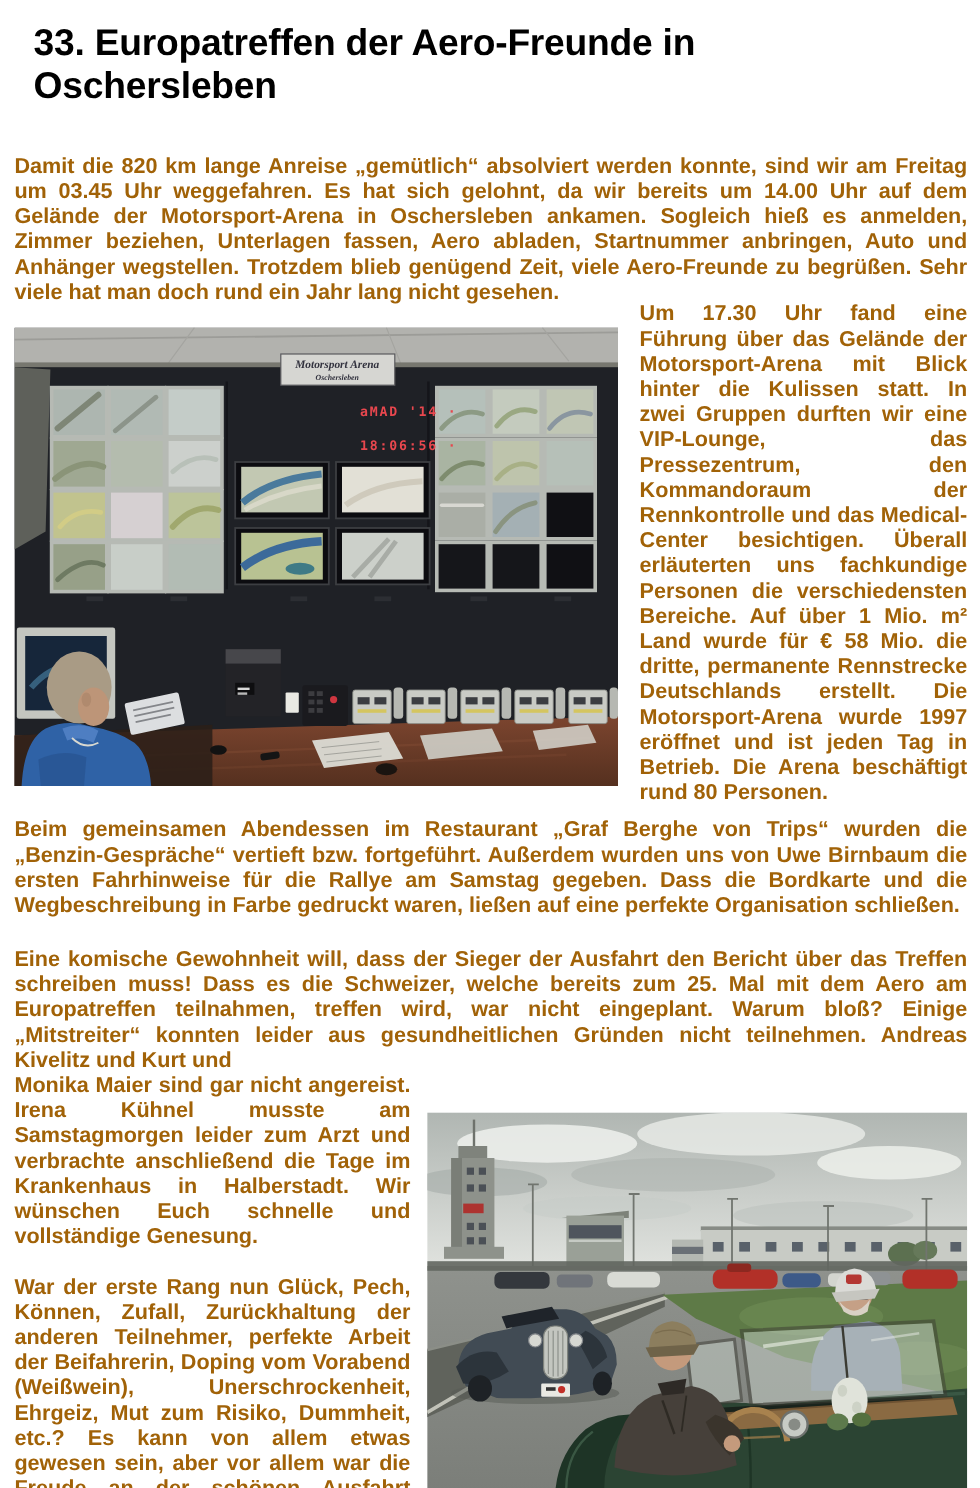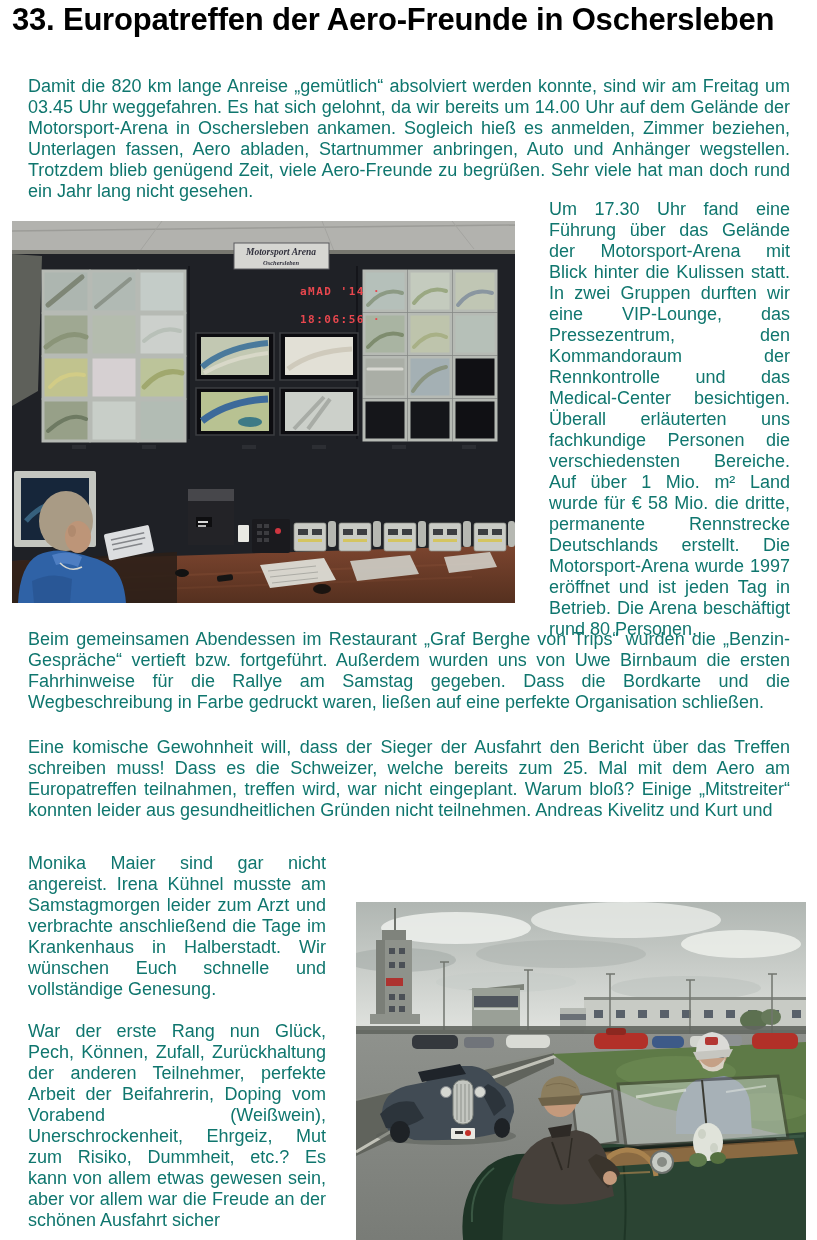--- a/index.html
+++ b/index.html
@@ -2,26 +2,26 @@
 <html lang="de"><head>
 <meta charset="utf-8">
 <style>
   html,body{margin:0;padding:0;}
   body{
     width:817px;height:1240px;overflow:hidden;background:#ffffff;
     font-family:"Liberation Sans","DejaVu Sans",sans-serif;color:#111;
   }
   .page{position:relative;width:794px;padding:2px 11px 0 12px;}
   h1.title{
-    font-size:31px;line-height:36px;font-weight:bold;margin:0;color:#000;
+    font-size:31px;line-height:36px;font-weight:bold;margin:16px;color:#000;
     letter-spacing:-0.2px;
   }
   .subtitle{font-size:18px;line-height:21px;margin:17px 0 0 0;}
   .body-text{
-    font-size:18px;line-height:21px;margin:16px;text-align:justify;color:#0f766e;
+    font-size:18px;line-height:21px;margin:0;text-align:justify;color:#a16207;font-weight:bold;
   }
   .p-arrival{margin-top:38px;}
   .row1{display:flex;gap:18px;margin-top:19px;height:382px;align-items:flex-start;}
   .row1 .photo{flex:0 0 auto;}
   .p-tour{flex:1 1 auto;margin-top:-22px;}
   .p-dinner{margin-top:26px;}
   .p-winner-intro{margin-top:24px;}
   .row2{display:flex;gap:14px;margin-top:0;align-items:flex-end;}
   .row2 .leftcol{flex:0 0 330px;width:330px;}
   .row2 .photo{flex:0 0 auto;margin-top:15px;}

